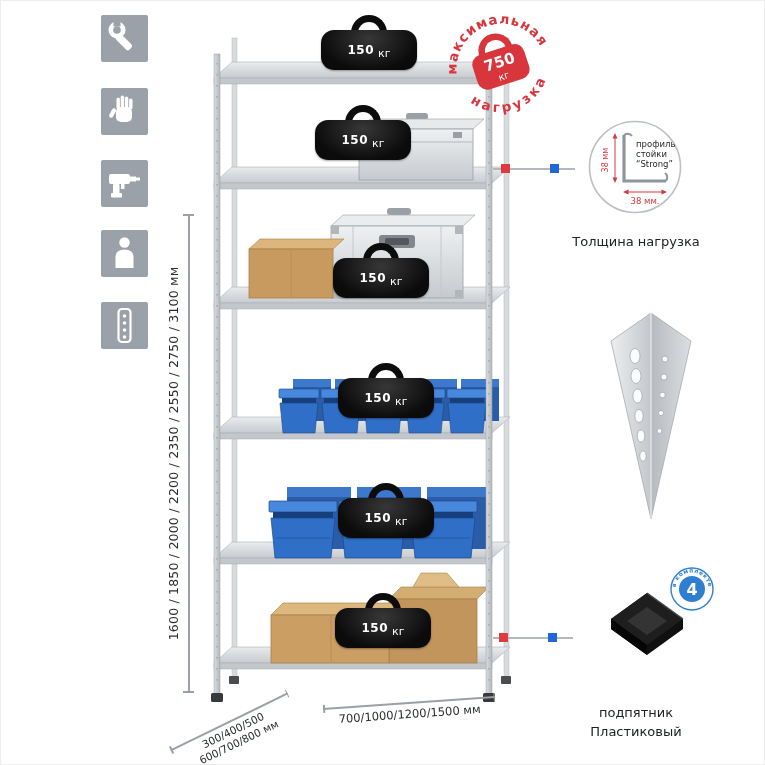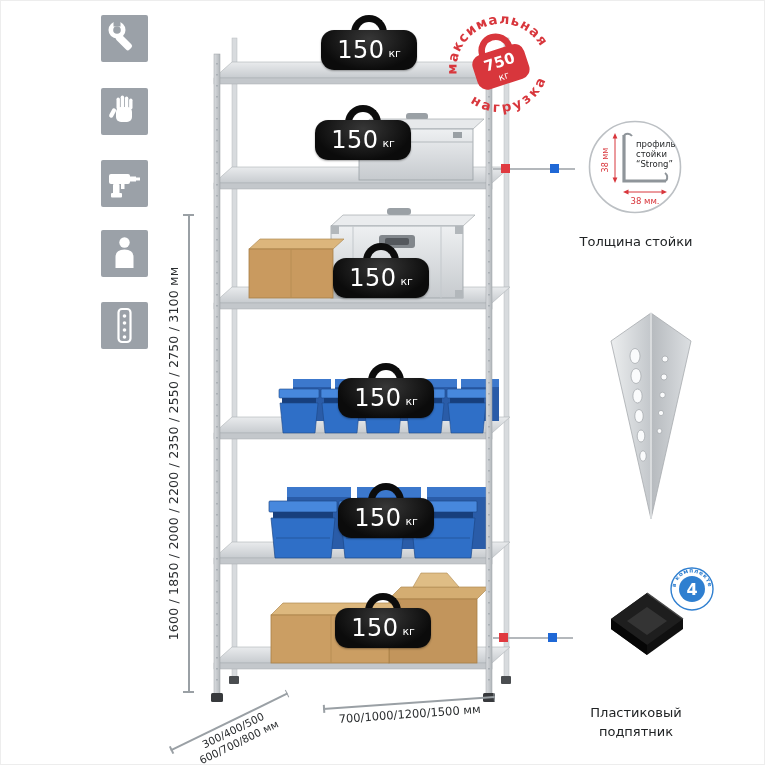--- a/index.html
+++ b/index.html
@@ -11,21 +11,21 @@
   .ficon{position:absolute;left:100px;width:47px;height:47px;background:#9ba1a8;border-radius:2px}
   .ficon svg{width:100%;height:100%;display:block}
 
   
   #rack-svg{position:absolute;left:190px;top:20px;z-index:1}
 
   
   .weight{position:absolute;width:96px;z-index:6;text-align:center}
   .w-handle{width:36px;height:18px;margin:0 auto;border:7px solid #0c0c0c;border-bottom:none;border-radius:18px 18px 0 0}
   .w-body{height:40px;margin-top:-3px;background:radial-gradient(ellipse at 50% 22%,#373737 0%,#0b0b0b 72%);border-radius:13px;display:flex;align-items:center;justify-content:center;box-shadow:0 1px 2px rgba(0,0,0,.35)}
-  .w-val{color:#fff;font-weight:400;font-size:24px;letter-spacing:.5px}
+  .w-val{color:#fff;font-weight:700;font-size:12px;letter-spacing:.5px}
   .w-unit{color:#fff;font-size:11px;margin:7px 0 0 4px}
 
   
   #stamp{position:absolute;left:438px;top:2px;width:122px;height:122px;transform:rotate(-18deg);z-index:7}
 
   
   #profile-circle{position:absolute;left:586px;top:118px;width:96px;height:96px;z-index:2}
   #post-svg{position:absolute;left:584px;top:300px;z-index:2}
   #foot-svg{position:absolute;left:598px;top:582px;z-index:2}
   #kit-badge{position:absolute;left:668px;top:565px;width:46px;height:46px;z-index:3}
@@ -328,21 +328,21 @@
       <line x1="40" y1="73" x2="76" y2="73" stroke="#d8363c" stroke-width="1"></line>
       <path d="M36,73 l5.5,-2.4 v4.8 z" fill="#d8363c"></path>
       <path d="M80,73 l-5.5,-2.4 v4.8 z" fill="#d8363c"></path>
       <text x="58" y="85" text-anchor="middle" font-size="8.5" fill="#d8363c">38 мм.</text>
     </g>
     <text x="49" y="28" font-size="8.5" fill="#26282a">профиль</text>
     <text x="49" y="38" font-size="8.5" fill="#26282a">стойки</text>
     <text x="49" y="48" font-size="8.5" fill="#26282a">“Strong”</text>
   </svg>
   <div class="caption" id="profile-caption">
-    <div>Толщина стойки</div>
+    <div>Толщина нагрузка</div>
   </div>
 
   <svg id="post-svg" width="128" height="230" viewBox="0 0 128 230">
     <defs>
       <linearGradient id="pgL" x1="0" y1="0" x2="1" y2="0">
           <stop offset="0" stop-color="#eceeef"></stop>
           <stop offset="1" stop-color="#c3c7cb"></stop>
         </linearGradient>
       <linearGradient id="pgR" x1="0" y1="0" x2="1" y2="0">
           <stop offset="0" stop-color="#b6babe"></stop>
@@ -379,22 +379,22 @@
         <path id="badgeArc" d="M 6.5,23 A 16.5,16.5 0 0 1 39.5,23"></path>
       </defs>
     <circle cx="23" cy="23" r="21" fill="#fff" stroke="#2f7fd0" stroke-width="1.4"></circle>
     <text font-size="5.8" font-weight="bold" fill="#2f7fd0" letter-spacing="0.6">
       <textPath href="#badgeArc" startOffset="50%" text-anchor="middle">в комплекте</textPath>
     </text>
     <circle cx="23" cy="23" r="13" fill="#2f7fd0"></circle>
     <text x="23" y="28.5" text-anchor="middle" font-size="16" font-weight="bold" fill="#fff">4</text>
   </svg>
   <div class="caption" id="foot-caption">
+    <div>подпятник</div>
     <div>Пластиковый</div>
-    <div>подпятник</div>
   </div>
 
   <div class="vdim-line"></div>
   <div class="vdim-tick" style="top:213px"></div>
   <div class="vdim-tick" style="top:690px"></div>
   <div id="vdim-label">1600 / 1850 / 2000 / 2200 / 2350 / 2550 / 2750 / 3100 мм</div>
 
   <div class="dim-wrap" id="depth-dim">
     <div class="dim-line">
       <span class="tick" style="left:0"></span>

